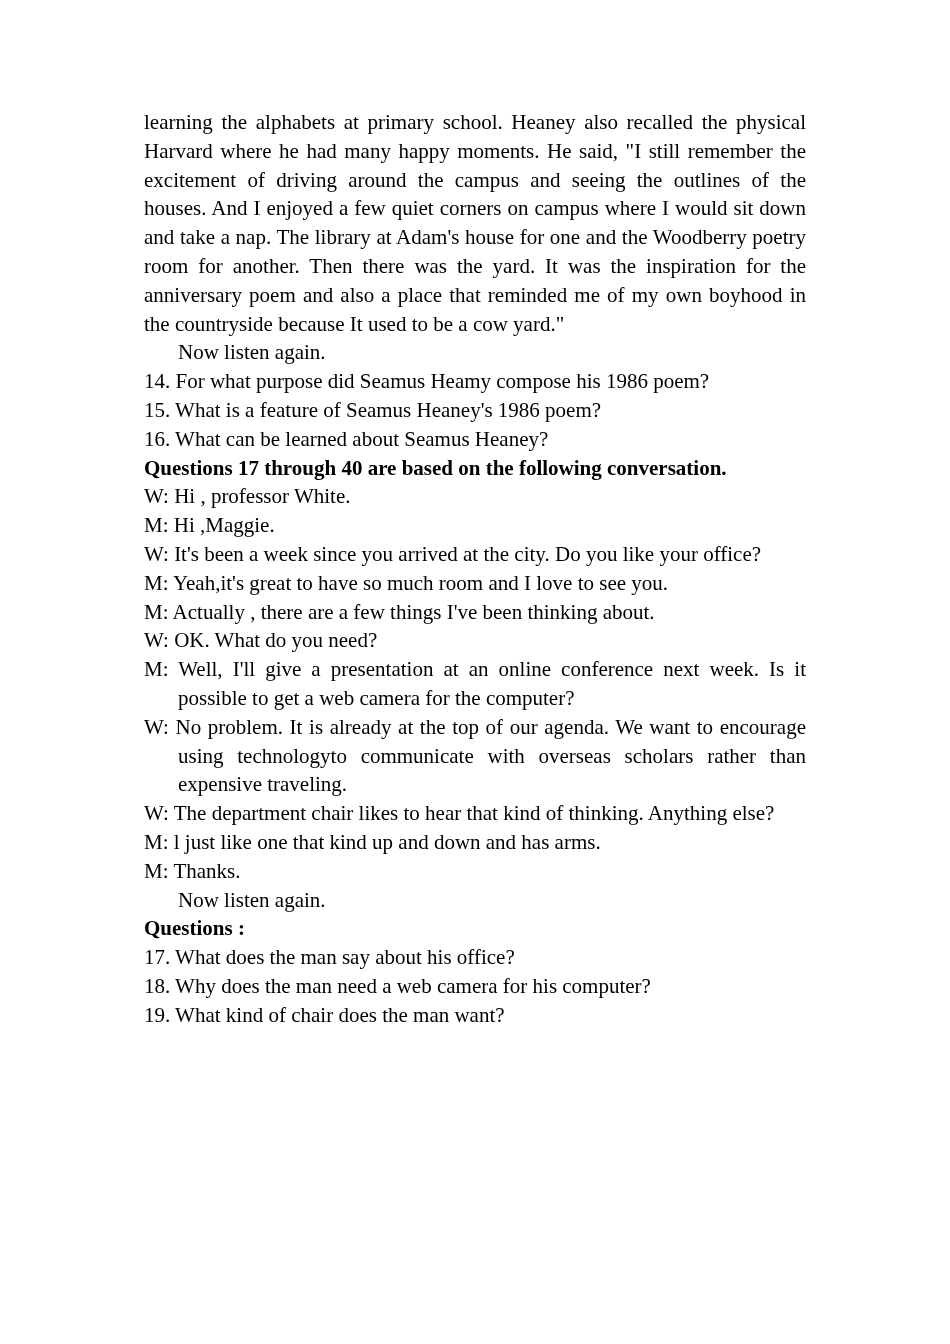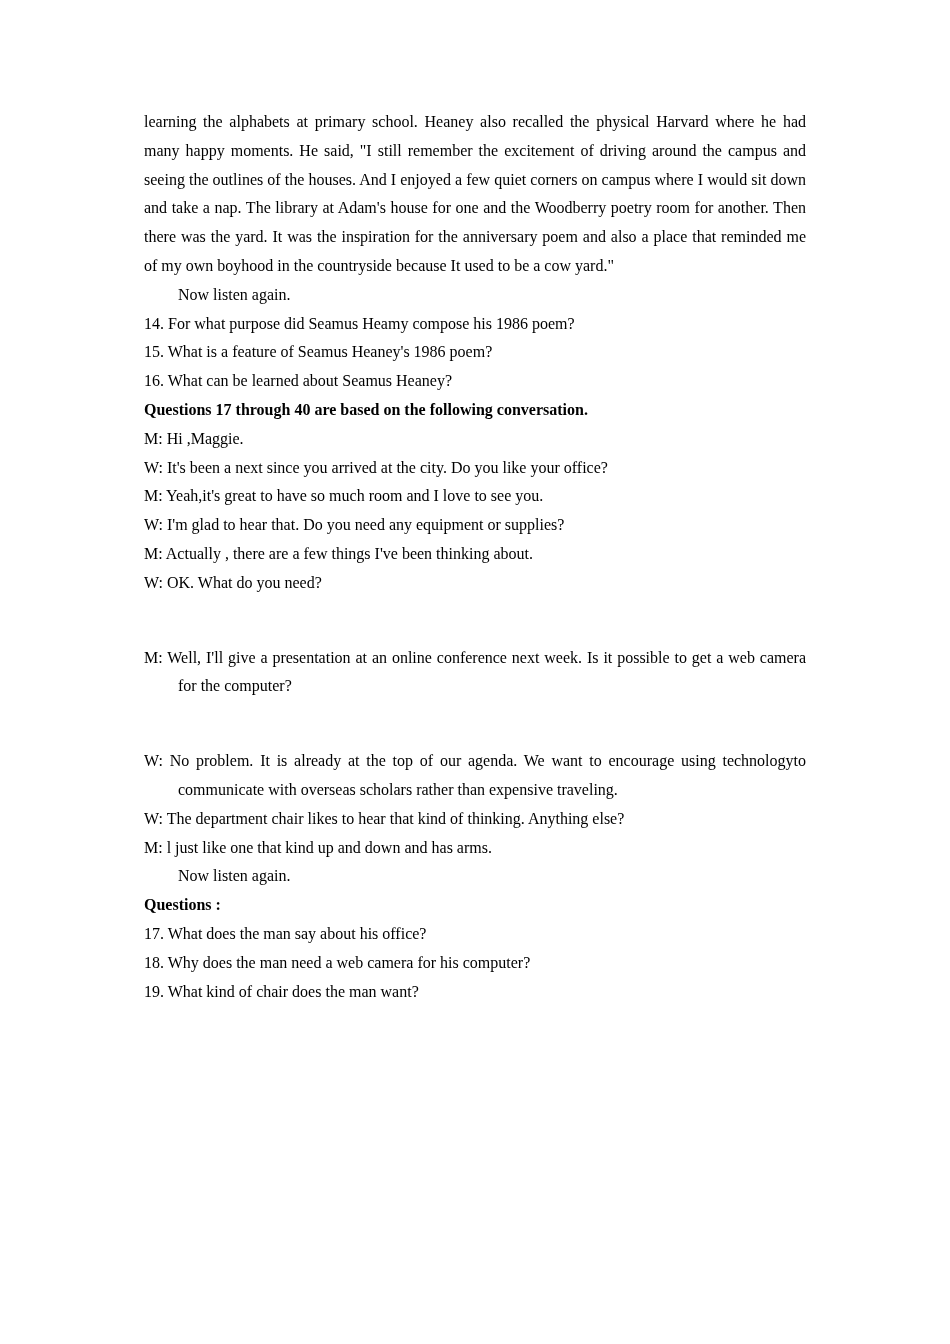--- a/index.html
+++ b/index.html
@@ -23,70 +23,70 @@
     height: 1344px;
     box-sizing: border-box;
     padding: 108px 144px 0 144px;
     background: #ffffff;
   }
   .body-col {
     width: 662px;
   }
   p {
     margin: 0;
-    font-size: 16px;
+    font-size: 21px;
     line-height: 28.8px;
   }
   .just {
     text-align: justify;
     text-align-last: left;
   }
   .indent-line {
     padding-left: 34px;
   }
   .bold {
     font-weight: bold;
   }
   .hang {
     padding-left: 34px;
     text-indent: -34px;
-    margin-top: 46px;
   }
 </style>
 </head>
 <body>
 
 <div class="page">
   <div class="body-col">
 
     <p class="just">learning the alphabets at primary school. Heaney also recalled the physical Harvard where he had many happy moments. He said, "I still remember the excitement of driving around the campus and seeing the outlines of the houses. And I enjoyed a few quiet corners on campus where I would sit down and take a nap. The library at Adam's house for one and the Woodberry poetry room for another. Then there was the yard. It was the inspiration for the anniversary poem and also a place that reminded me of my own boyhood in the countryside because It used to be a cow yard."</p>
 
     <p class="indent-line">Now listen again.</p>
 
 
     <p>14. For what purpose did Seamus Heamy compose his 1986 poem?</p>
     <p>15. What is a feature of Seamus Heaney's 1986 poem?</p>
     <p>16. What can be learned about Seamus Heaney?</p>
 
     <p class="bold">Questions 17 through 40 are based on the following conversation.</p>
 
+    <p>W: Hi , professor White.</p>
     <p>M: Hi ,Maggie.</p>
-    <p>W: It's been a next since you arrived at the city. Do you like your office?</p>
+    <p>W: It's been a week since you arrived at the city. Do you like your office?</p>
     <p>M: Yeah,it's great to have so much room and I love to see you.</p>
-    <p>W: I'm glad to hear that. Do you need any equipment or supplies?</p>
     <p>M: Actually , there are a few things I've been thinking about.</p>
     <p>W: OK. What do you need?</p>
 
     <p class="hang just">M: Well, I'll give a presentation at an online conference next week. Is it possible to get a web camera for the computer?</p>
     <p class="hang just">W: No problem. It is already at the top of our agenda. We want to encourage using technologyto communicate with overseas scholars rather than expensive traveling.</p>
 
     <p>W: The department chair likes to hear that kind of thinking. Anything else?</p>
 
 
     <p>M: l just like one that kind up and down and has arms.</p>
+    <p>M: Thanks.</p>
 
     <p class="indent-line">Now listen again.</p>
 
     <p class="bold">Questions :</p>
 
     <p>17. What does the man say about his office?</p>
     <p>18. Why does the man need a web camera for his computer?</p>
     <p>19. What kind of chair does the man want?</p>
 
   </div>

